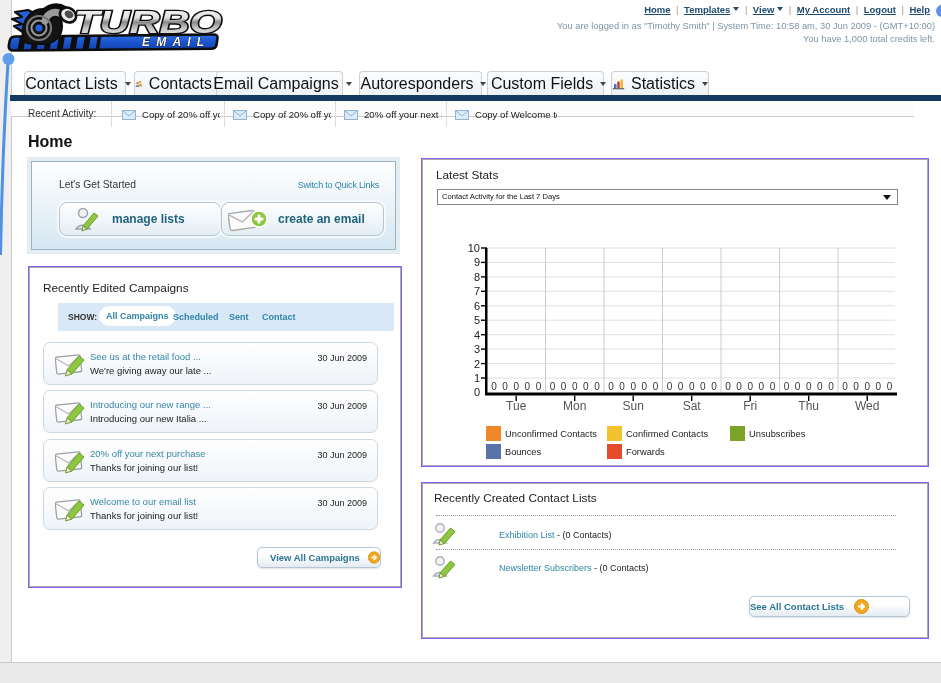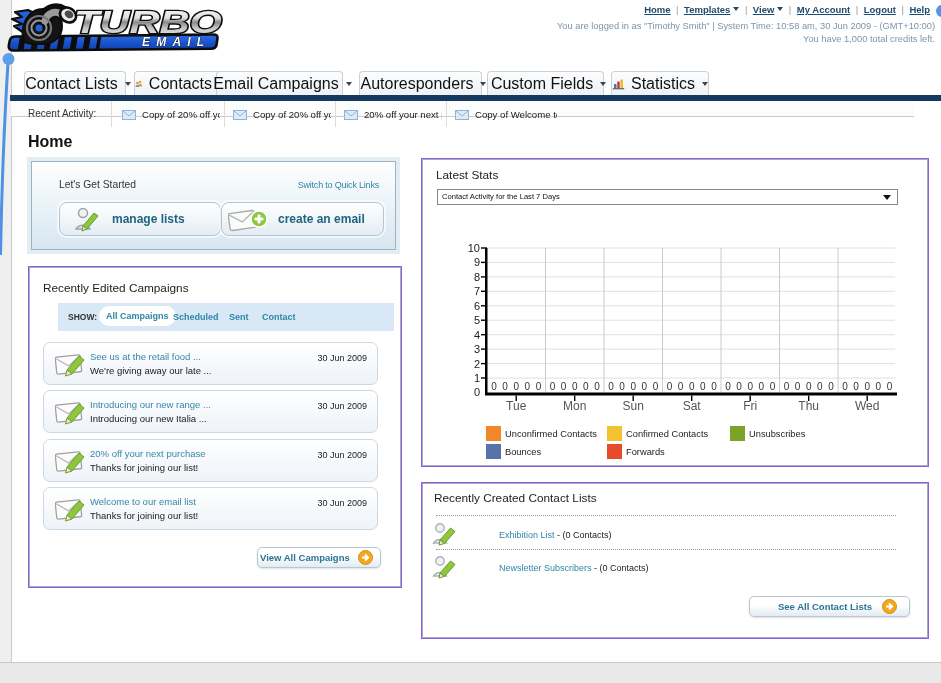--- a/index.html
+++ b/index.html
@@ -279,21 +279,21 @@
           <rect x="1" y="5" width="25" height="17" rx="1.5" fill="#fcfcfc" stroke="#a0a0a0" stroke-width="1.3"></rect>
           <path d="M2 6.5 L13.5 15 L25 6.5" fill="none" stroke="#b5b5b5" stroke-width="1.3"></path>
         </g>
         <path d="M12 19 L24 5 L29 9 L17 23 Z" fill="#8dc63f" stroke="#6e9c2a"></path>
         <path d="M12 19 L10.5 25 L17 23 Z" fill="#ece8d8" stroke="#6e9c2a"></path>
       </svg>
       <div class="ttl">Welcome to our email list</div>
       <div class="sub">Thanks for joining our list!</div>
       <div class="dt">30 Jun 2009</div>
     </div>
-    <div class="gobtn" style="left:228px;top:280px;width:124px;padding-left:2px;align-items:center;">View All Campaigns
+    <div class="gobtn" style="left:228px;top:280px;width:124px;padding-left:12px;align-items:center;">View All Campaigns
       <svg style="margin-left:8px" width="15" height="15" viewBox="0 0 15 15">
         <circle cx="7.5" cy="7.5" r="7" fill="#f2a71f" stroke="#d88f12"></circle>
         <path d="M4 7.5 h5 M7 4.5 l3.2 3 L7 10.5" fill="none" stroke="#fff" stroke-width="1.8"></path>
       </svg>
     </div>
   </div>
 
   <div class="panel" id="stats">
     <div class="ptitle">Latest Stats</div>
     <div id="statsel">Contact Activity for the Last 7 Days<span class="arr"></span></div>
@@ -398,20 +398,20 @@
     </svg>
     <div class="clitem" style="left:42px;top:47px"><a href="#">Exhibition List</a><span> - (0 Contacts)</span></div>
     <div class="dotline" style="top:66px"></div>
     <svg class="abs" style="left:9px;top:71px" width="26" height="26" viewBox="0 0 26 26">
       <circle cx="9" cy="7" r="4.2" fill="#f2f2f2" stroke="#a8b2ba" stroke-width="1.4"></circle>
       <path d="M2.5 22 a7.5 7 0 0 1 13 0 Z" fill="#e8ecef" stroke="#a8b2ba" stroke-width="1.4"></path>
       <path d="M9 19 L19.5 7 L24 10.5 L13.5 22.5 Z" fill="#8dc63f" stroke="#6e9c2a"></path>
       <path d="M9 19 L8 24 L13.5 22.5 Z" fill="#ece8d8" stroke="#6e9c2a"></path>
     </svg>
     <div class="clitem" style="left:42px;top:80px"><a href="#">Newsletter Subscribers</a><span> - (0 Contacts)</span></div>
-    <div class="gobtn" style="left:327px;top:113px;width:161px;padding-left:28px;text-align:right;">See All Contact Lists
+    <div class="gobtn" style="left:327px;top:113px;width:161px;padding-left:0;text-align:right;">See All Contact Lists
       <svg style="margin-left:10px" width="15" height="15" viewBox="0 0 15 15">
         <circle cx="7.5" cy="7.5" r="7" fill="#f2a71f" stroke="#d88f12"></circle>
         <path d="M4 7.5 h5 M7 4.5 l3.2 3 L7 10.5" fill="none" stroke="#fff" stroke-width="1.8"></path>
       </svg>
     </div>
   </div>
 <div id="footer"></div>
 
 </body></html>

